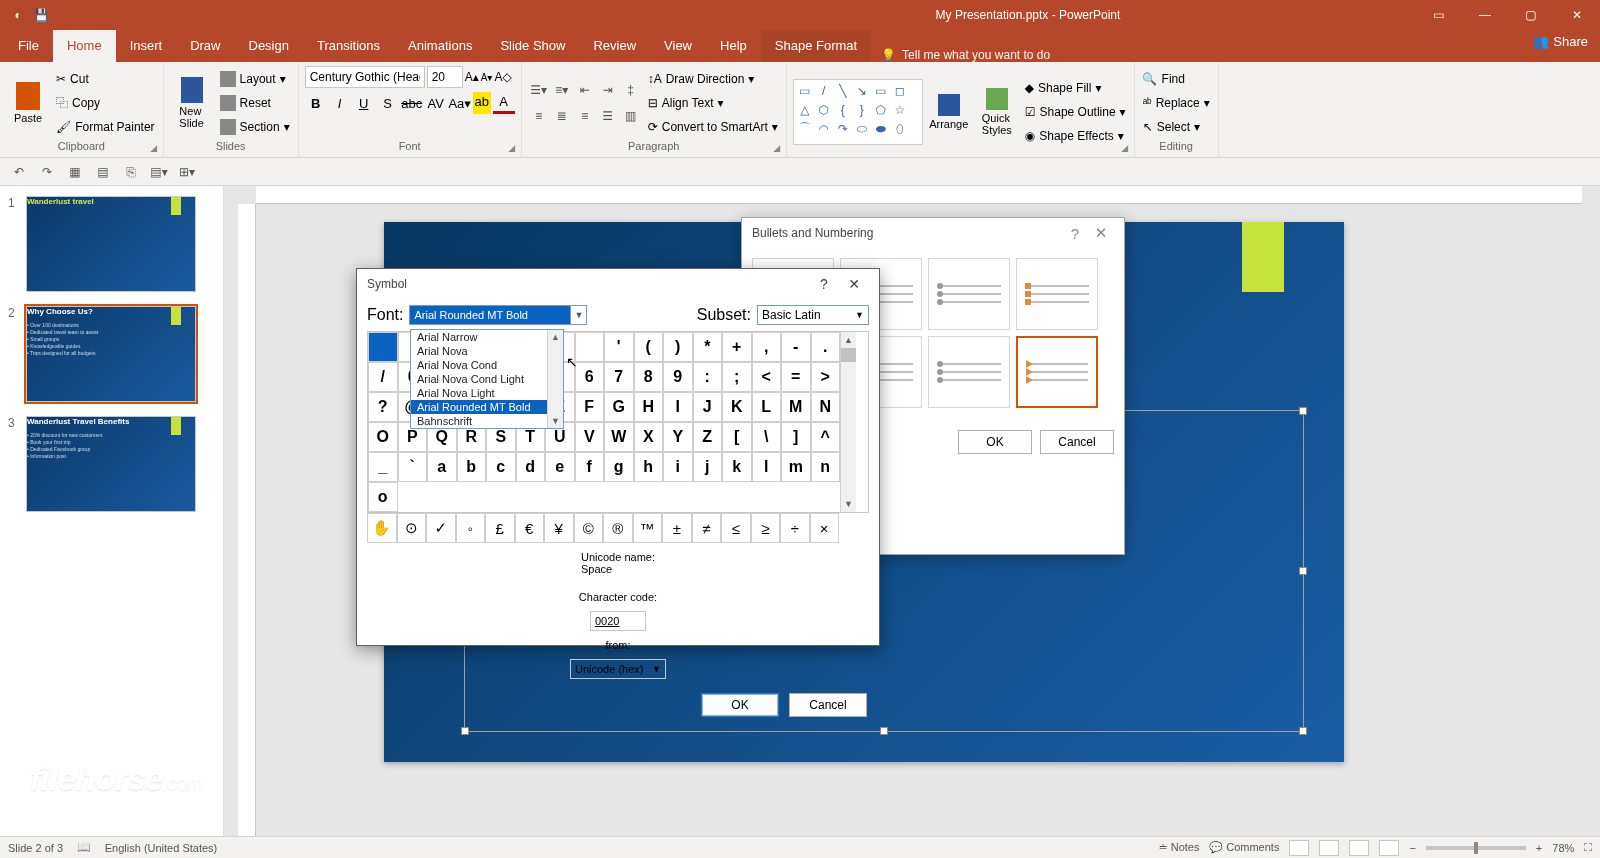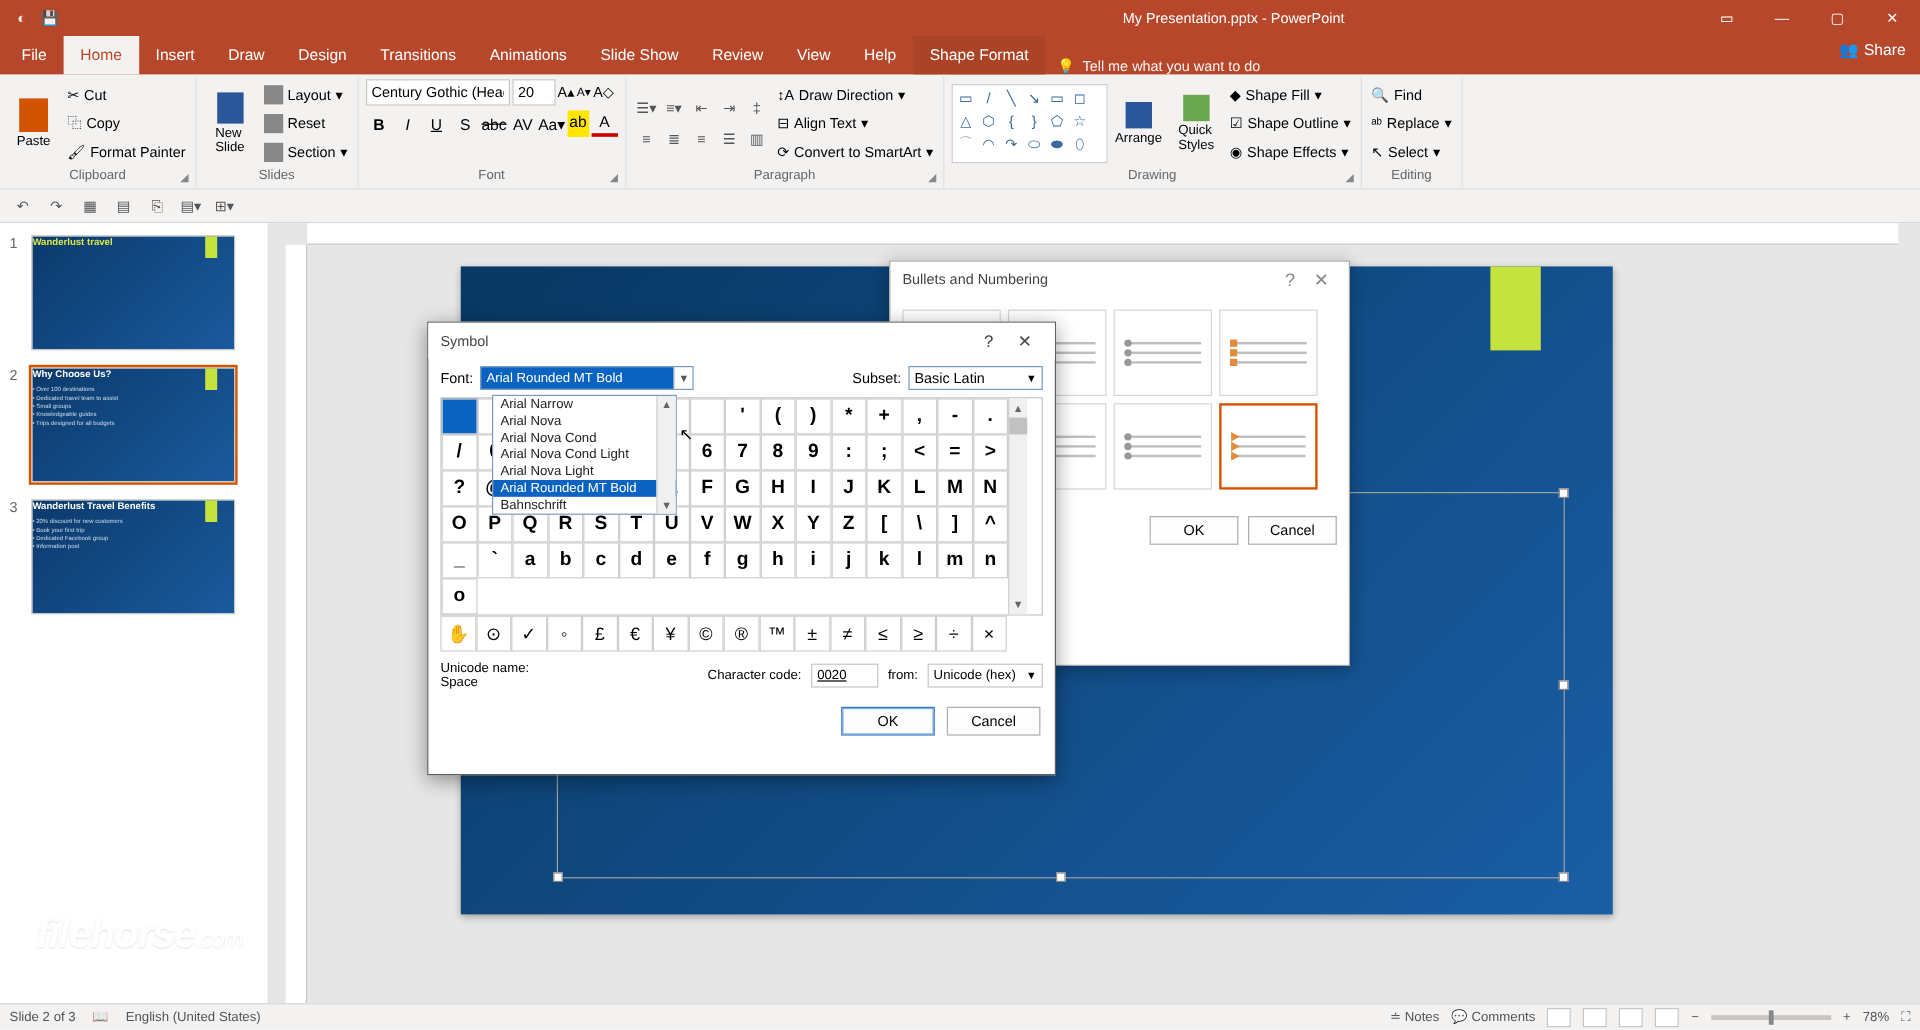--- a/index.html
+++ b/index.html
@@ -92,21 +92,21 @@
 .dlg-bn .foot button { width:72px; height:22px; border:1px solid #adadad; background:#fdfdfd; font-size:11px;}
 .dlg-bn .okrow { display:flex; justify-content:flex-end; gap:8px; padding:12px 10px;}
 .dlg-bn .okrow button { width:74px; height:24px; border:1px solid #adadad; background:#fdfdfd; font-size:12px;}
 
 
 .dlg-sym { position:absolute; left:356px; top:268px; width:524px; height:378px; background:#fff; border:1px solid #606060; box-shadow:0 4px 16px rgba(0,0,0,.4); font-size:12px; z-index:5;}
 .dlg-sym .hdr { height:30px; background:#fff; color:#444; display:flex; align-items:center; padding:11px 10px;}
 .dlg-sym .hdr .ttl{flex:1;}
 .dlg-sym .hdr .q,.dlg-sym .hdr .x{width:30px;text-align:center;font-size:14px;color:#444;}
 .dlg-sym .row1 { display:flex; align-items:center; padding:6px 10px; gap:6px;}
-.dlg-sym .row1 label { font-size:12px;}
+.dlg-sym .row1 label { font-size:16px;}
 .dlg-sym .row1 .cmb { height:20px; border:1px solid #7a9ac0; display:flex; align-items:center; position:relative;}
 .dlg-sym .row1 .font { width:178px; }
 .dlg-sym .row1 .font input { width:160px; height:18px; border:none; background:#0a63c1; color:#fff; font-size:11px; padding:0 4px;}
 .dlg-sym .row1 .dd-btn { width:16px; height:18px; border-left:1px solid #7a9ac0; text-align:center; font-size:9px; color:#555; line-height:18px;}
 .dlg-sym .row1 .subset { width:112px; padding:0 4px; justify-content:space-between;}
 .dlg-sym .grid { margin:0 10px; border:1px solid #c8c6c4; position:relative; display:flex;}
 .dlg-sym .gcells { display:flex; flex-wrap:wrap; width:472px;}
 .dlg-sym .gcells .c { width:29.5px; height:30px; border:1px solid #d0cece; display:flex; align-items:center; justify-content:center; font-size:16px; font-weight:600;}
 .dlg-sym .gcells .c.sel { background:#0a63c1; color:#fff;}
 .dlg-sym .gscroll { width:16px; background:#f0f0f0; border-left:1px solid #d0cece; display:flex; flex-direction:column;}
@@ -116,21 +116,21 @@
 
 .font-dd { position:absolute; left:410px; top:329px; width:154px; background:#fff; border:1px solid #7a9ac0; z-index:6; font-size:11px;}
 .font-dd .it { padding:1px 6px; color:#222;}
 .font-dd .it.hl { background:#0a63c1; color:#fff;}
 .font-dd .sc { position:absolute; right:0; top:0; bottom:0; width:16px; background:#f0f0f0; border-left:1px solid #d0d0d0; display:flex; flex-direction:column; justify-content:space-between; font-size:9px; color:#666;}
 .font-dd .sc .a{height:14px;text-align:center;line-height:14px;}
 
 .dlg-sym .recent-lbl { margin:10px 10px 2px 10px; font-size:11px; color:#333;}
 .dlg-sym .recent { margin:0 10px; display:flex;}
 .dlg-sym .recent .c { width:29.5px; height:30px; border:1px solid #d0cece; display:flex; align-items:center; justify-content:center; font-size:15px;}
-.dlg-sym .meta { margin:8px 10px; display:flex; align-items:center; gap:8px; font-size:11px;}
+.dlg-sym .meta { margin:8px 10px; display:flex; align-items:center; gap:8px; font-size:11px;flex-direction:column;}
 .dlg-sym .meta input { height:20px; border:1px solid #c8c6c4; padding:0 4px; font-size:11px;}
 .dlg-sym .meta .cc{width:56px;text-decoration:underline;} 
 .dlg-sym .meta .frm{width:96px;display:flex;justify-content:space-between;align-items:center;}
 .dlg-sym .okrow { display:flex; justify-content:flex-end; gap:10px; padding:6px 12px 10px;}
 .dlg-sym .okrow button { width:78px; height:24px; border:1px solid #adadad; background:#fdfdfd; font-size:12px;}
 .dlg-sym .okrow .ok { border:1px solid #3176c1; box-shadow:inset 0 0 0 1px #88b3e0;}
 
 
 .status { position:absolute; bottom:0; left:0; right:0; height:22px; background:#f3f2f1; border-top:1px solid #d6d6d6; display:flex; align-items:center; font-size:11px; color:#555; padding:0 8px; gap:14px;}
 .status .r { margin-left:auto; display:flex; align-items:center; gap:10px;}
@@ -343,21 +343,20 @@
             <span>Shape Outline</span>
             <span>▾</span>
           </div>
         <div class="row">
             <span>◉</span>
             <span>Shape Effects</span>
             <span>▾</span>
           </div>
       </div>
     </div>
-    <div class="grp-lbl">Drawing</div>
     <div class="launcher">◢</div>
   </div>
 
   <div class="rib-grp">
     <div class="grp-body">
       <div class="stack">
         <div class="row">
             <span>🔍</span>
             <span>Find</span>
           </div>

